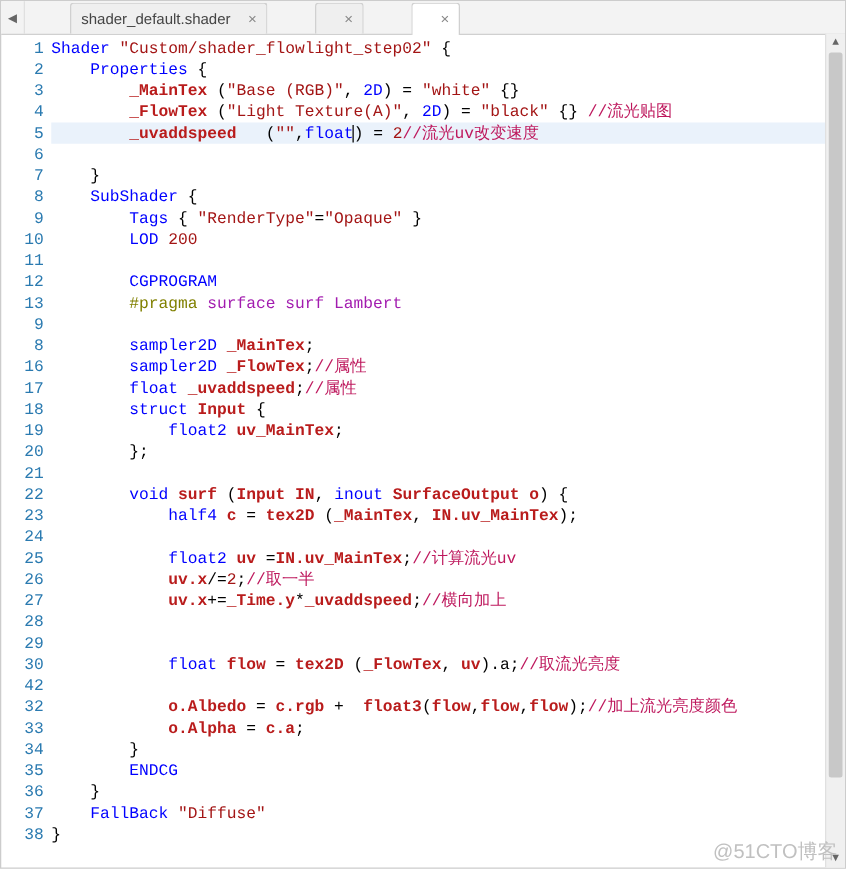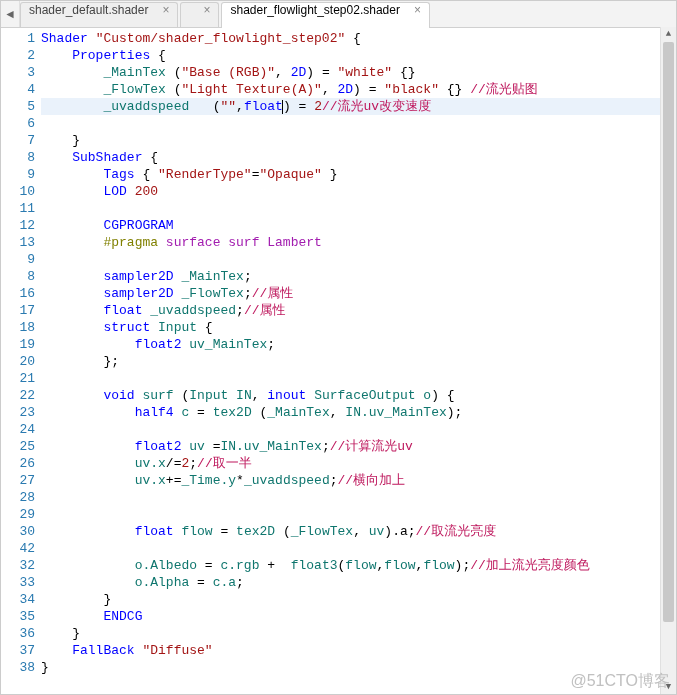--- a/index.html
+++ b/index.html
@@ -32,30 +32,31 @@
     width: 18px;
     height: 26px;
     display: flex;
     align-items: center;
     justify-content: center;
     color: #666;
     border-right: 1px solid #e0e0e0;
   }
   .tab {
     display: flex;
-    align-items: flex-start;
+    align-items: center;
     height: 24px;
     padding: 0 8px;
     border: 1px solid #d0d0d0;
     border-bottom: none;
     background: #efefef;
     margin-top: 1px;
     margin-right: 2px;
     color: #444;
     border-radius: 3px 3px 0 0;
+    margin-left: 36px;
   }
   .tab.active {
     background: #fff;
     height: 25px;
     color: #000;
   }
   .tab .close {
     margin-left: 14px;
     color: #888;
     font-size: 12px;
@@ -85,21 +86,21 @@
     height: 17px;
     line-height: 17px;
   }
   .current-line {
     background: #eaf2fb;
   }
   .kw { color: #0000ff; }
   .str { color: #a31515; }
   .num { color: #a31515; }
   .type { color: #a21caf; }
-  .ident { color: #0f766e; }
+  .ident { color: #b91c1c; font-weight: bold; }
   .comment { color: #be185d; }
   .pragma { color: #808000; }
   .op { color: #000; }
   .caret {
     display: inline-block;
     width: 1px;
     height: 14px;
     background: #000;
     vertical-align: middle;
     margin-left: -1px;
@@ -151,21 +152,20 @@
     <div class="nav-arrow">◄</div>
     <div id="tabs-container" style="display: flex;">
         <div class="tab">
           <span>shader_default.shader</span>
           <span class="close">×</span>
         </div>
         <div class="tab">
           <span class="close">×</span>
         </div>
         <div class="tab active">
-          <span>shader_flowlight_step02.shader</span>
           <span class="close">×</span>
         </div>
       </div>
   </div>
   <div class="editor">
     <div class="gutter" id="gutter">
         <div class="line">1</div>
         <div class="line">2</div>
         <div class="line">3</div>
         <div class="line">4</div>

